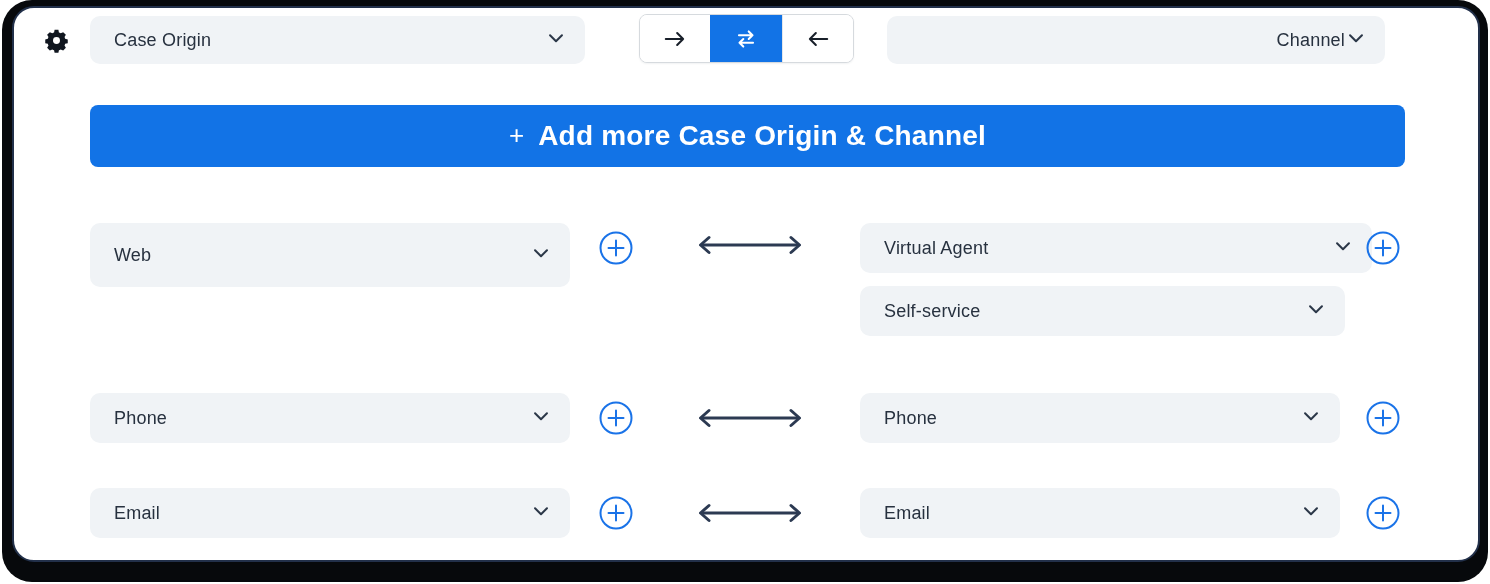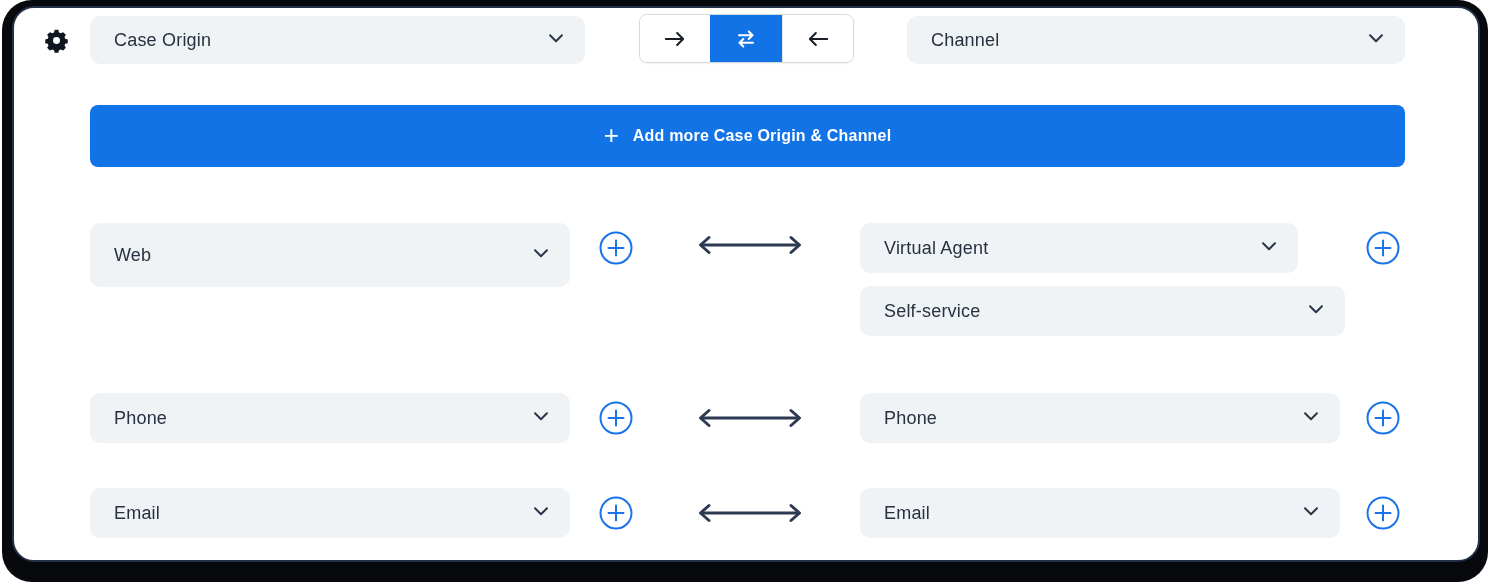--- a/index.html
+++ b/index.html
@@ -37,21 +37,21 @@
   }
   .toggle-btn + .toggle-btn { border-left: 1px solid #e3e6ea; }
   .toggle-btn.selected { background: #1273e6; border-left-color: #1273e6; }
 
   .add-btn {
     background: #1273e6; border: none; border-radius: 8px; cursor: pointer;
     display: flex; align-items: center; justify-content: center; gap: 14px;
     color: #ffffff;
   }
   .add-btn .plus { font-size: 26px; font-weight: 400; line-height: 1; transform: translateY(-1px); }
-  .add-btn .txt  { font-size: 16px; font-weight: 700; letter-spacing: .2px; }
+  .add-btn .txt  { font-size: 28px; font-weight: 700; letter-spacing: .2px; }
 
   .plus-circle { background: transparent; border: none; cursor: pointer; padding: 0; line-height: 0; }
 </style>
 </head>
 <body>
 
 <div class="frame">
   <div class="card">
 
     <button class="icon-btn abs" style="left:26px; top:16px; width:32px; height:32px;">
@@ -90,21 +90,21 @@
       </button>
       <button class="toggle-btn">
         <span style="line-height:0;">
           <svg width="26" height="26" viewBox="0 0 24 24" fill="none">
               <path d="M20.5 12h-16M10 6.5L4.5 12 10 17.5" stroke="#181f29" stroke-width="1.9" stroke-linecap="round" stroke-linejoin="round"></path>
             </svg>
         </span>
       </button>
     </div>
 
-    <div class="select abs" style="left:893px; top:8px; width:498px; height:48px;">
+    <div class="select abs" style="left:873px; top:8px; width:498px; height:48px;justify-content:flex-end;">
       <span class="lbl">Channel</span>
       <span class="chev">
         <svg width="22" height="22" viewBox="0 0 24 24" fill="none">
             <path d="M5.5 9l6.5 6.5L18.5 9" stroke="#2b3748" stroke-width="2.2" stroke-linecap="round" stroke-linejoin="round"></path>
           </svg>
       </span>
     </div>
 
     <button class="add-btn abs" style="left:76px; top:97px; width:1315px; height:62px;">
       <span class="plus">+</span>
@@ -126,21 +126,21 @@
           <path d="M17 9.5v15M9.5 17h15" stroke="#1a73e8" stroke-width="2" stroke-linecap="round"></path>
         </svg>
       </span>
     </button>
     <span class="abs" style="left:680px; top:225px; line-height:0;">
       <svg width="112" height="24" viewBox="0 0 112 24" fill="none">
         <path d="M8 12h96" stroke="#2c3a52" stroke-width="3" stroke-linecap="round"></path>
         <path d="M15 4.5L6.5 12l8.5 7.5M97 4.5l8.5 7.5-8.5 7.5" stroke="#2c3a52" stroke-width="3" stroke-linecap="round" stroke-linejoin="round"></path>
       </svg>
     </span>
-    <div class="select abs" style="left:846px; top:215px; width:438px; height:50px;">
+    <div class="select abs" style="left:846px; top:215px; width:512px; height:50px;">
       <span class="lbl">Virtual Agent</span>
       <span class="chev">
         <svg width="22" height="22" viewBox="0 0 24 24" fill="none">
             <path d="M5.5 9l6.5 6.5L18.5 9" stroke="#2b3748" stroke-width="2.2" stroke-linecap="round" stroke-linejoin="round"></path>
           </svg>
       </span>
     </div>
     <button class="plus-circle abs" style="left:1352px; top:223px;">
       <span style="line-height:0;">
         <svg width="34" height="34" viewBox="0 0 34 34" fill="none">

